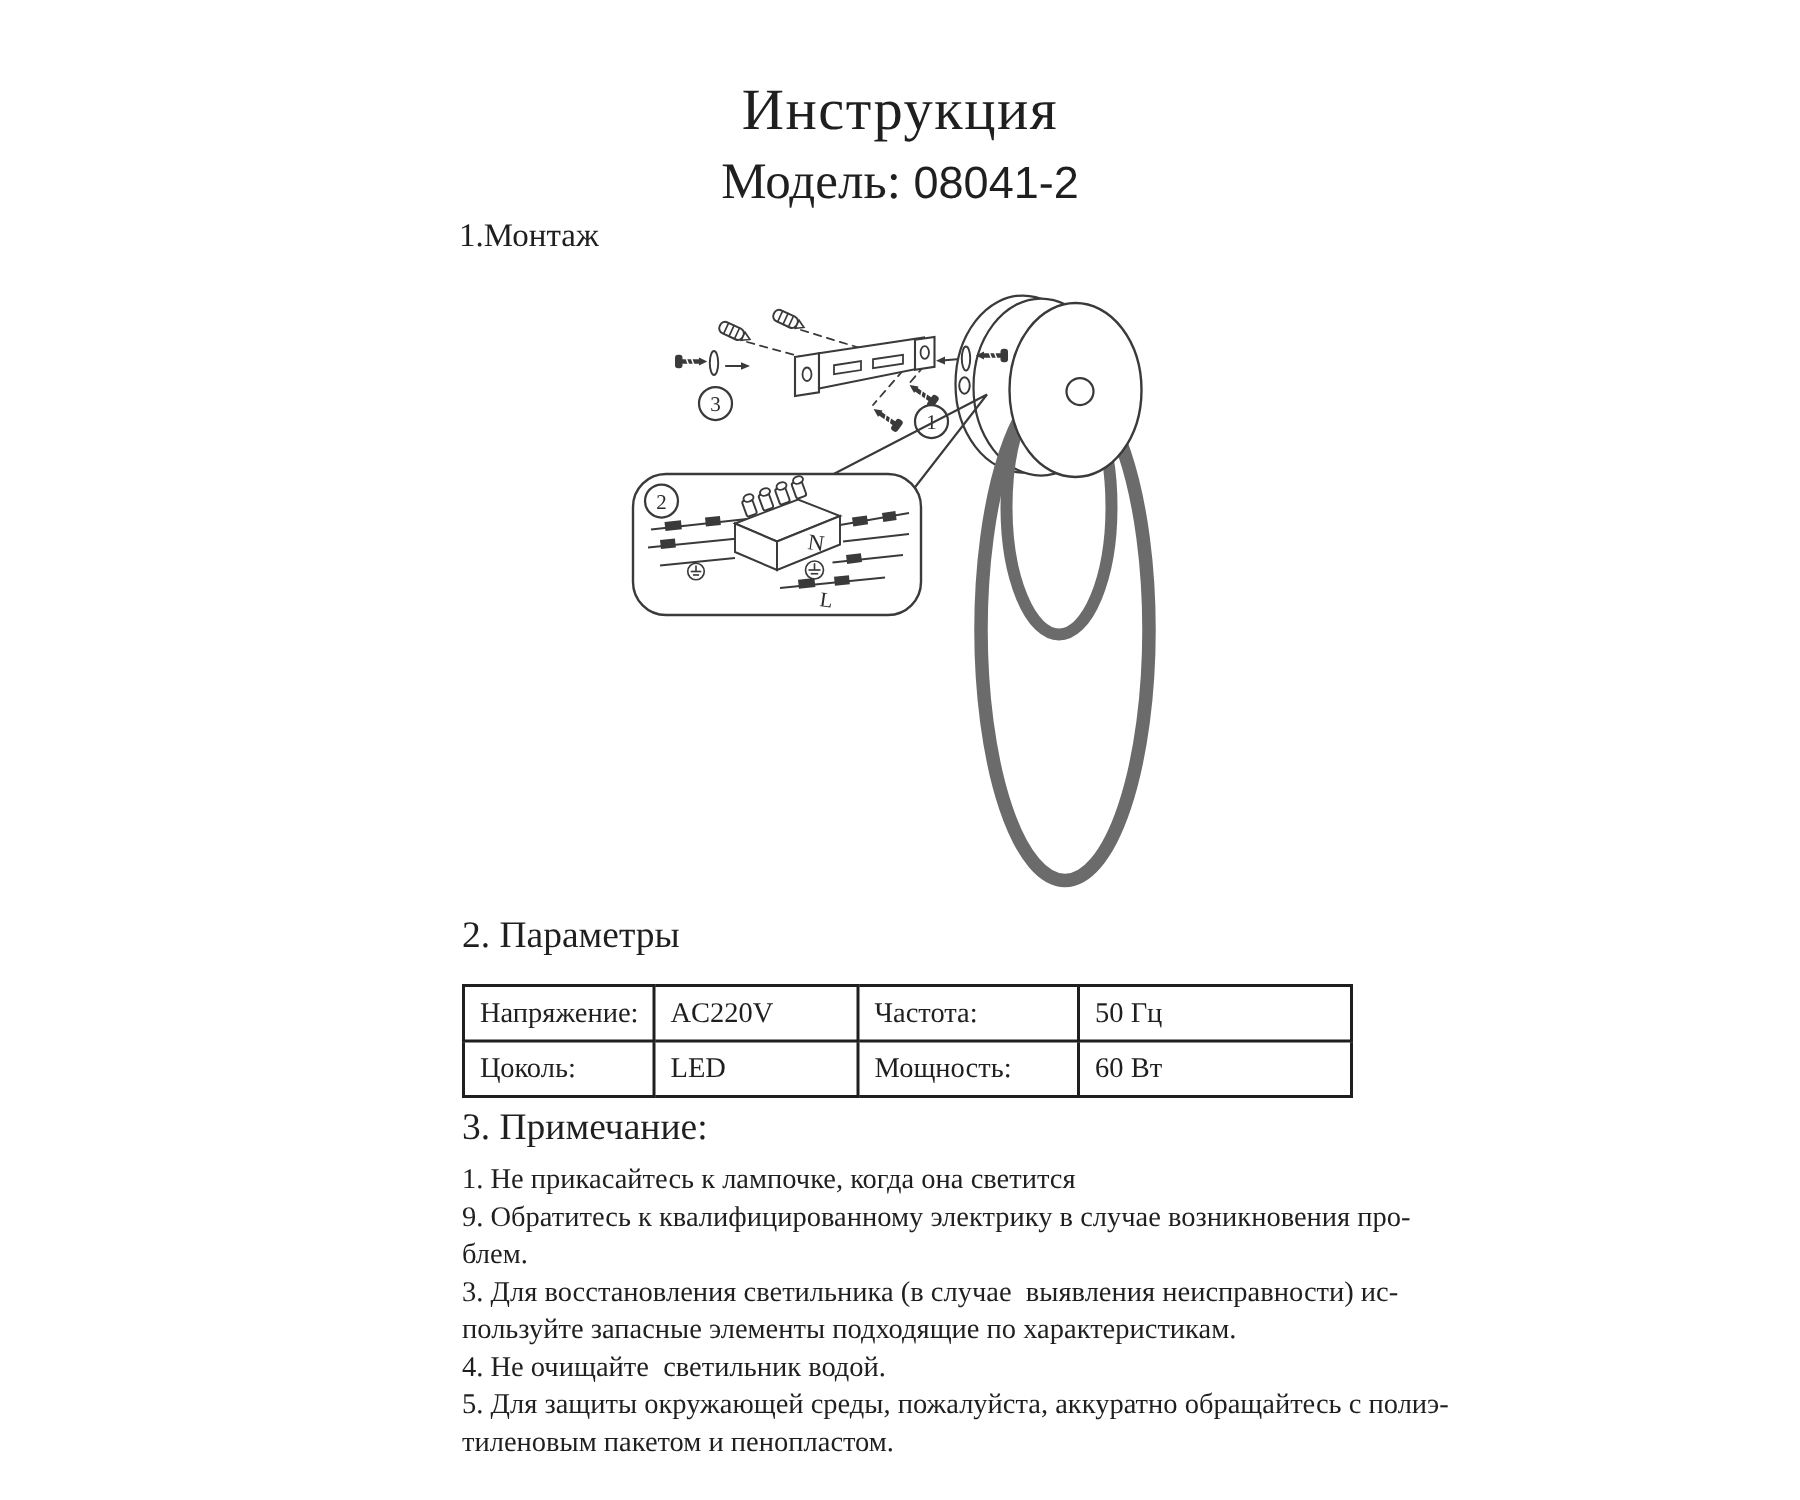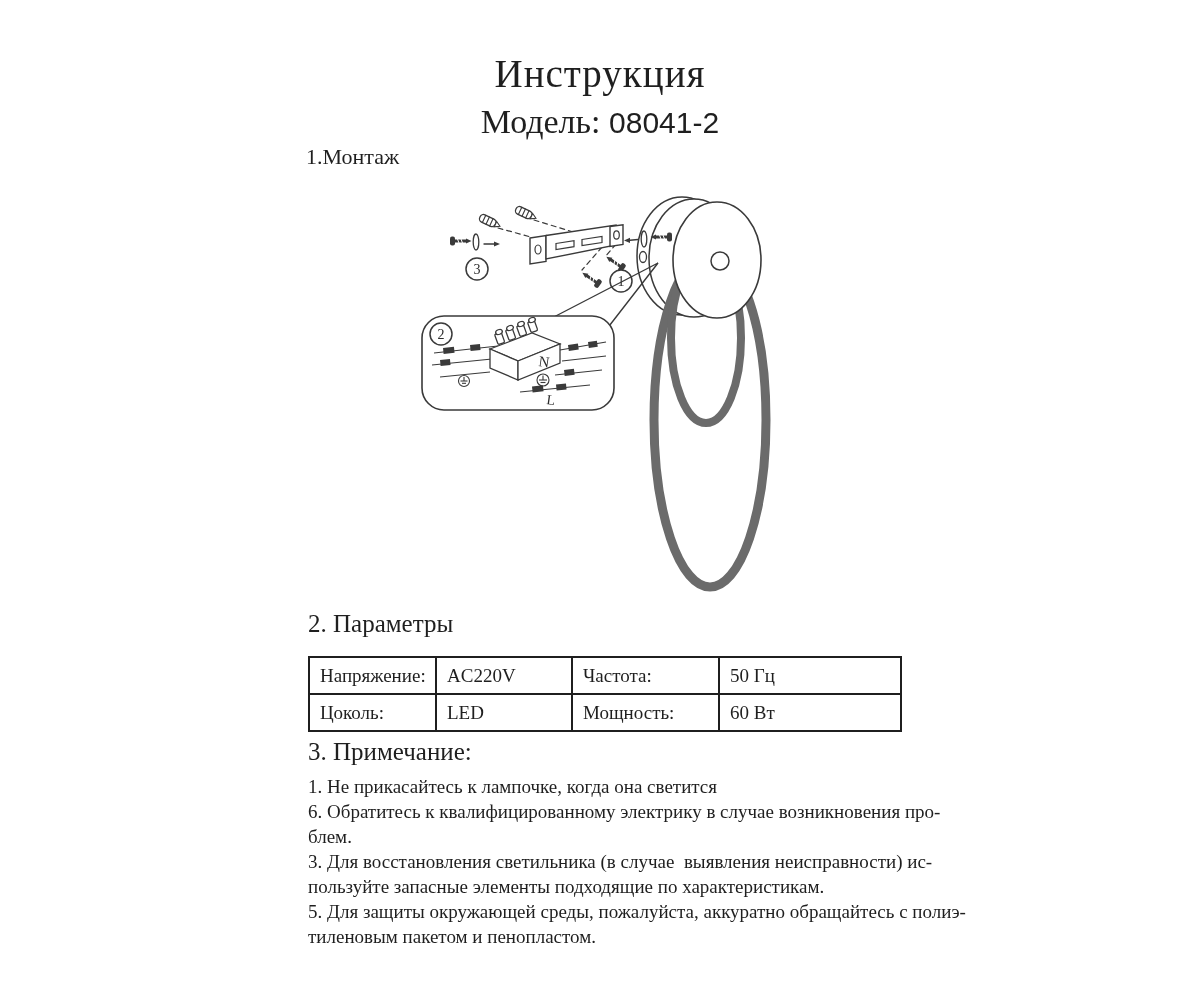--- a/index.html
+++ b/index.html
@@ -241,21 +241,22 @@
         <td class="c3">Мощность:</td>
         <td class="c4">60 Вт</td>
       </tr>
     </tbody>
   </table>
 
   <div class="notes-heading">3. Примечание:</div>
 
   <div class="notes">
     <div class="note-line">1. Не прикасайтесь к лампочке, когда она светится</div>
-    <div class="note-line">6. Обратитесь к квалифицированному электрику в случае возникновения про-</div>
+    <div class="note-line">9. Обратитесь к квалифицированному электрику в случае возникновения про-</div>
     <div class="note-line">блем.</div>
     <div class="note-line">3. Для восстановления светильника (в случае  выявления неисправности) ис-</div>
     <div class="note-line">пользуйте запасные элементы подходящие по характеристикам.</div>
+    <div class="note-line">4. Не очищайте  светильник водой.</div>
     <div class="note-line">5. Для защиты окружающей среды, пожалуйста, аккуратно обращайтесь с полиэ-</div>
     <div class="note-line">тиленовым пакетом и пенопластом.</div>
   </div>
 
 </div>
 
 </body></html>

